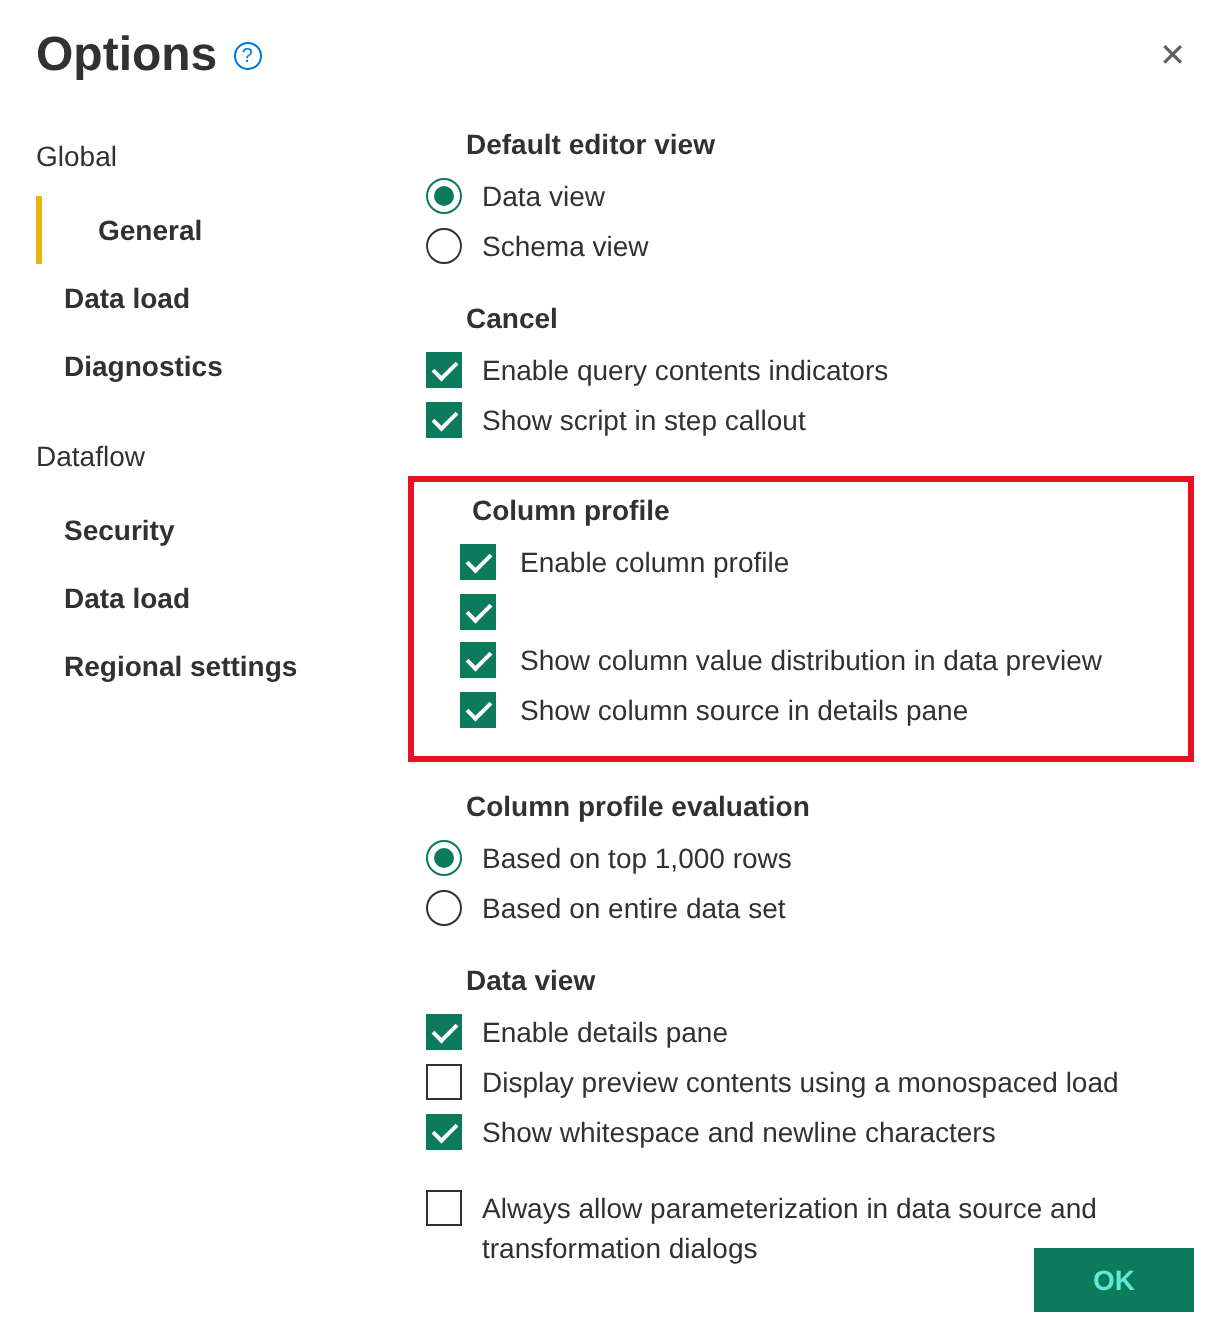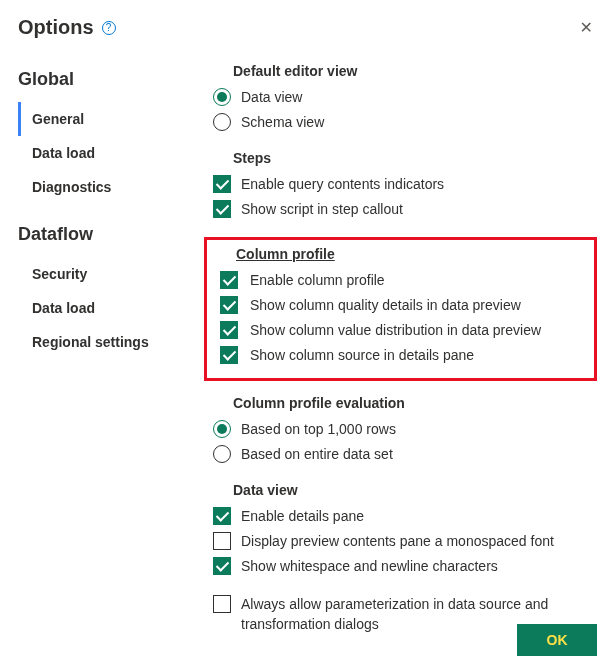--- a/index.html
+++ b/index.html
@@ -12,21 +12,21 @@
     height: 670px;
     background: #fff;
     position: relative;
   }
   .header {
     display: flex;
     align-items: center;
     padding: 14px 18px 8px 18px;
   }
   .header h1 {
-    font-size: 20px;
+    font-size: 24px;
     font-weight: 600;
     margin: 0;
   }
   .help-icon {
     margin-left: 8px;
     width: 14px;
     height: 14px;
     border: 1px solid #0078d4;
     border-radius: 50%;
     color: #0078d4;
@@ -45,34 +45,34 @@
   .body {
     display: flex;
     padding: 0 0 0 18px;
   }
   .sidebar {
     width: 175px;
     flex-shrink: 0;
     padding-top: 10px;
   }
   .sidebar-heading {
-    font-size: 18px;
-    font-weight: 700;
+    font-size: 14px;
+    font-weight: 400;
     margin: 10px 0 12px 0;
   }
   .sidebar-item {
     padding: 9px 0 9px 14px;
     cursor: pointer;
     font-size: 14px;
     color: #323130;
     font-weight: bold;
   }
   .sidebar-item.selected {
-    border-left: 3px solid #3b82f6;
-    padding-left: 11px;
+    border-left: 3px solid #eab308;
+    padding-left: 28px;
     font-weight: 600;
   }
   .main {
     flex: 1;
     padding: 14px 18px 0 20px;
   }
   .section {
     margin-bottom: 18px;
   }
   .section-title {
@@ -137,41 +137,41 @@
   }
   .option-label {
     line-height: 20px;
   }
   .highlight-box {
     border: 3px solid #e81123;
     padding: 6px 8px 8px 6px;
     margin-left: -9px;
     margin-bottom: 14px;
   }
-  .highlight-box .section-title { margin-left: 3px; text-decoration: underline; }
-  .highlight-box .option-row { margin-left: 7px; gap: 12px; }
+  .highlight-box .section-title { margin-left: 3px; }
+  .highlight-box .option-row { margin-left: 17px; gap: 12px; }
   .footer {
     position: absolute;
     bottom: 14px;
     right: 18px;
     display: flex;
     gap: 8px;
   }
   .btn {
     min-width: 80px;
     height: 32px;
     font-size: 14px;
     cursor: pointer;
     border: 1px solid #8a8886;
     background: #fff;
     font-family: inherit;
   }
   .btn.primary {
     background: #0b7b5b;
-    color: #fde047;
+    color: #5eead4;
     border-color: #0b7b5b;
     font-weight: 600;
   }
 </style>
 </head>
 <body>
 
 <div class="header">
   <h1>Options</h1>
   <span class="help-icon">?</span>
@@ -199,40 +199,39 @@
         <span class="radio checked"></span>
         <span class="option-label">Data view</span>
       </div>
       <div class="option-row">
         <span class="radio"></span>
         <span class="option-label">Schema view</span>
       </div>
     </div>
 
     <div class="section">
-      <div class="section-title">Steps</div>
+      <div class="section-title">Cancel</div>
       <div class="option-row">
         <span class="checkbox checked"></span>
         <span class="option-label">Enable query contents indicators</span>
       </div>
       <div class="option-row">
         <span class="checkbox checked"></span>
         <span class="option-label">Show script in step callout</span>
       </div>
     </div>
 
     <div class="highlight-box">
       <div class="section-title">Column profile</div>
       <div class="option-row">
         <span class="checkbox checked"></span>
         <span class="option-label">Enable column profile</span>
       </div>
       <div class="option-row">
         <span class="checkbox checked"></span>
-        <span class="option-label">Show column quality details in data preview</span>
       </div>
       <div class="option-row">
         <span class="checkbox checked"></span>
         <span class="option-label">Show column value distribution in data preview</span>
       </div>
       <div class="option-row">
         <span class="checkbox checked"></span>
         <span class="option-label">Show column source in details pane</span>
       </div>
     </div>
@@ -250,21 +249,21 @@
     </div>
 
     <div class="section">
       <div class="section-title">Data view</div>
       <div class="option-row">
         <span class="checkbox checked"></span>
         <span class="option-label">Enable details pane</span>
       </div>
       <div class="option-row">
         <span class="checkbox"></span>
-        <span class="option-label">Display preview contents pane a monospaced font</span>
+        <span class="option-label">Display preview contents using a monospaced load</span>
       </div>
       <div class="option-row">
         <span class="checkbox checked"></span>
         <span class="option-label">Show whitespace and newline characters</span>
       </div>
     </div>
 
     <div class="section">
       <div class="option-row">
         <span class="checkbox"></span>

